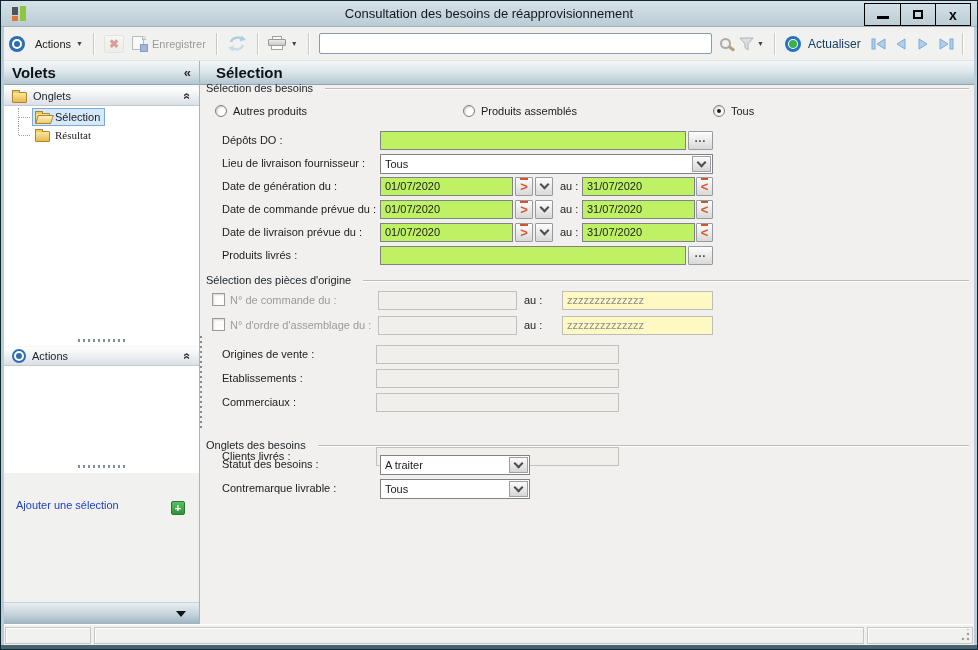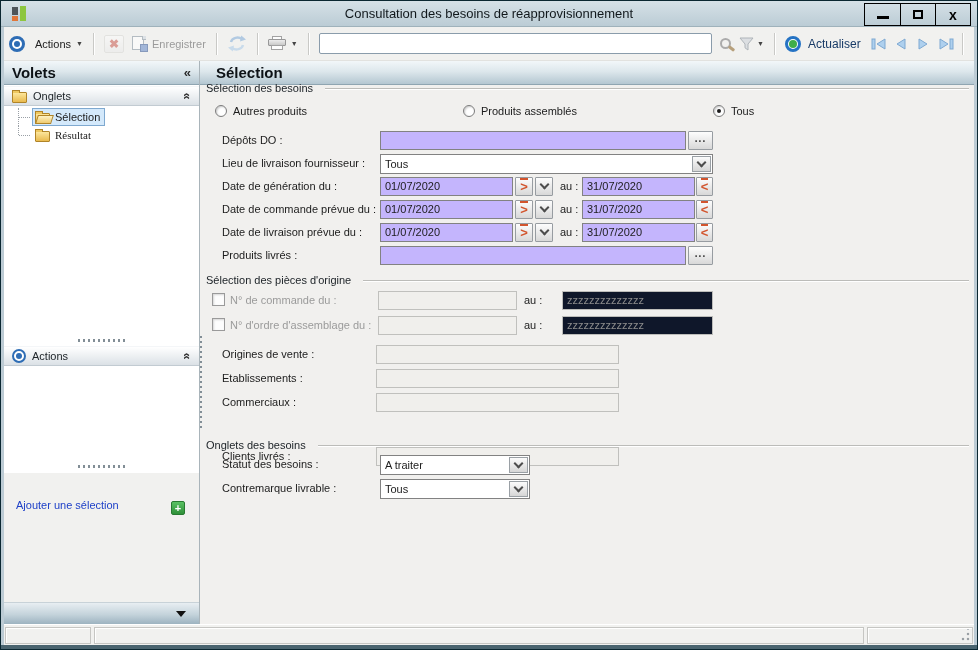--- a/index.html
+++ b/index.html
@@ -120,22 +120,22 @@
 
   .grpcap { position:absolute; left:6px; right:5px; height:14px; display:flex; align-items:center; gap:12px; }
   .grpcap .cap { color:#20262b; white-space:nowrap; }
   .grpcap .line { flex:1; height:1px; background:#bcbcb9; box-shadow:0 1px 0 #ffffff; }
 
   .frow { position:absolute; left:0; right:0; height:20px; }
   .flabel { position:absolute; left:22px; top:0; height:18px; line-height:18px; color:#1c1c1c; white-space:nowrap; }
   .flabel.gray { color:#9b9b9b; left:30px; }
   .aulabel { position:absolute; top:0; height:18px; line-height:18px; }
 
-  .tbox { position:absolute; top:0; height:19px; background:#c4b5fd; border:1px solid #828282; padding:1px 4px; line-height:15px; font-size:11px; overflow:hidden; white-space:nowrap; }
-  .tbox.dis { background:#0f172a; border:1px solid #bdbdba; color:#8c8c8c; }
+  .tbox { position:absolute; top:0; height:19px; background:#bef264; border:1px solid #828282; padding:1px 4px; line-height:15px; font-size:11px; overflow:hidden; white-space:nowrap; }
+  .tbox.dis { background:#fef9c3; border:1px solid #bdbdba; color:#8c8c8c; }
   .tbox.dis2 { background:#f0efec; border:1px solid #c0c0bd; color:#8c8c8c; }
 
   .sbtn { position:absolute; top:0; height:19px; background:linear-gradient(#fdfdfd,#d8d8d8); border:1px solid #979ca1; border-radius:1px;
     display:flex; align-items:center; justify-content:center; font-size:10px; color:#333; }
   .sbtn .ell-txt { font-weight:bold; letter-spacing:1px; line-height:8px; margin-top:-4px; }
   .chevbox { width:7px; height:7px; border-right:2px solid #4d4d4d; border-bottom:2px solid #4d4d4d; transform:rotate(45deg); margin-top:-4px; }
   .orange-gl { position:relative; color:#d2552e; font-weight:bold; font-size:13px; line-height:12px; }
   .orange-gl::before { content:""; position:absolute; top:-3px; left:0; right:0; height:2px; background:#d2552e; }
 
   .combo { position:absolute; top:0; height:20px; background:#fff; border:1px solid #828282; }

